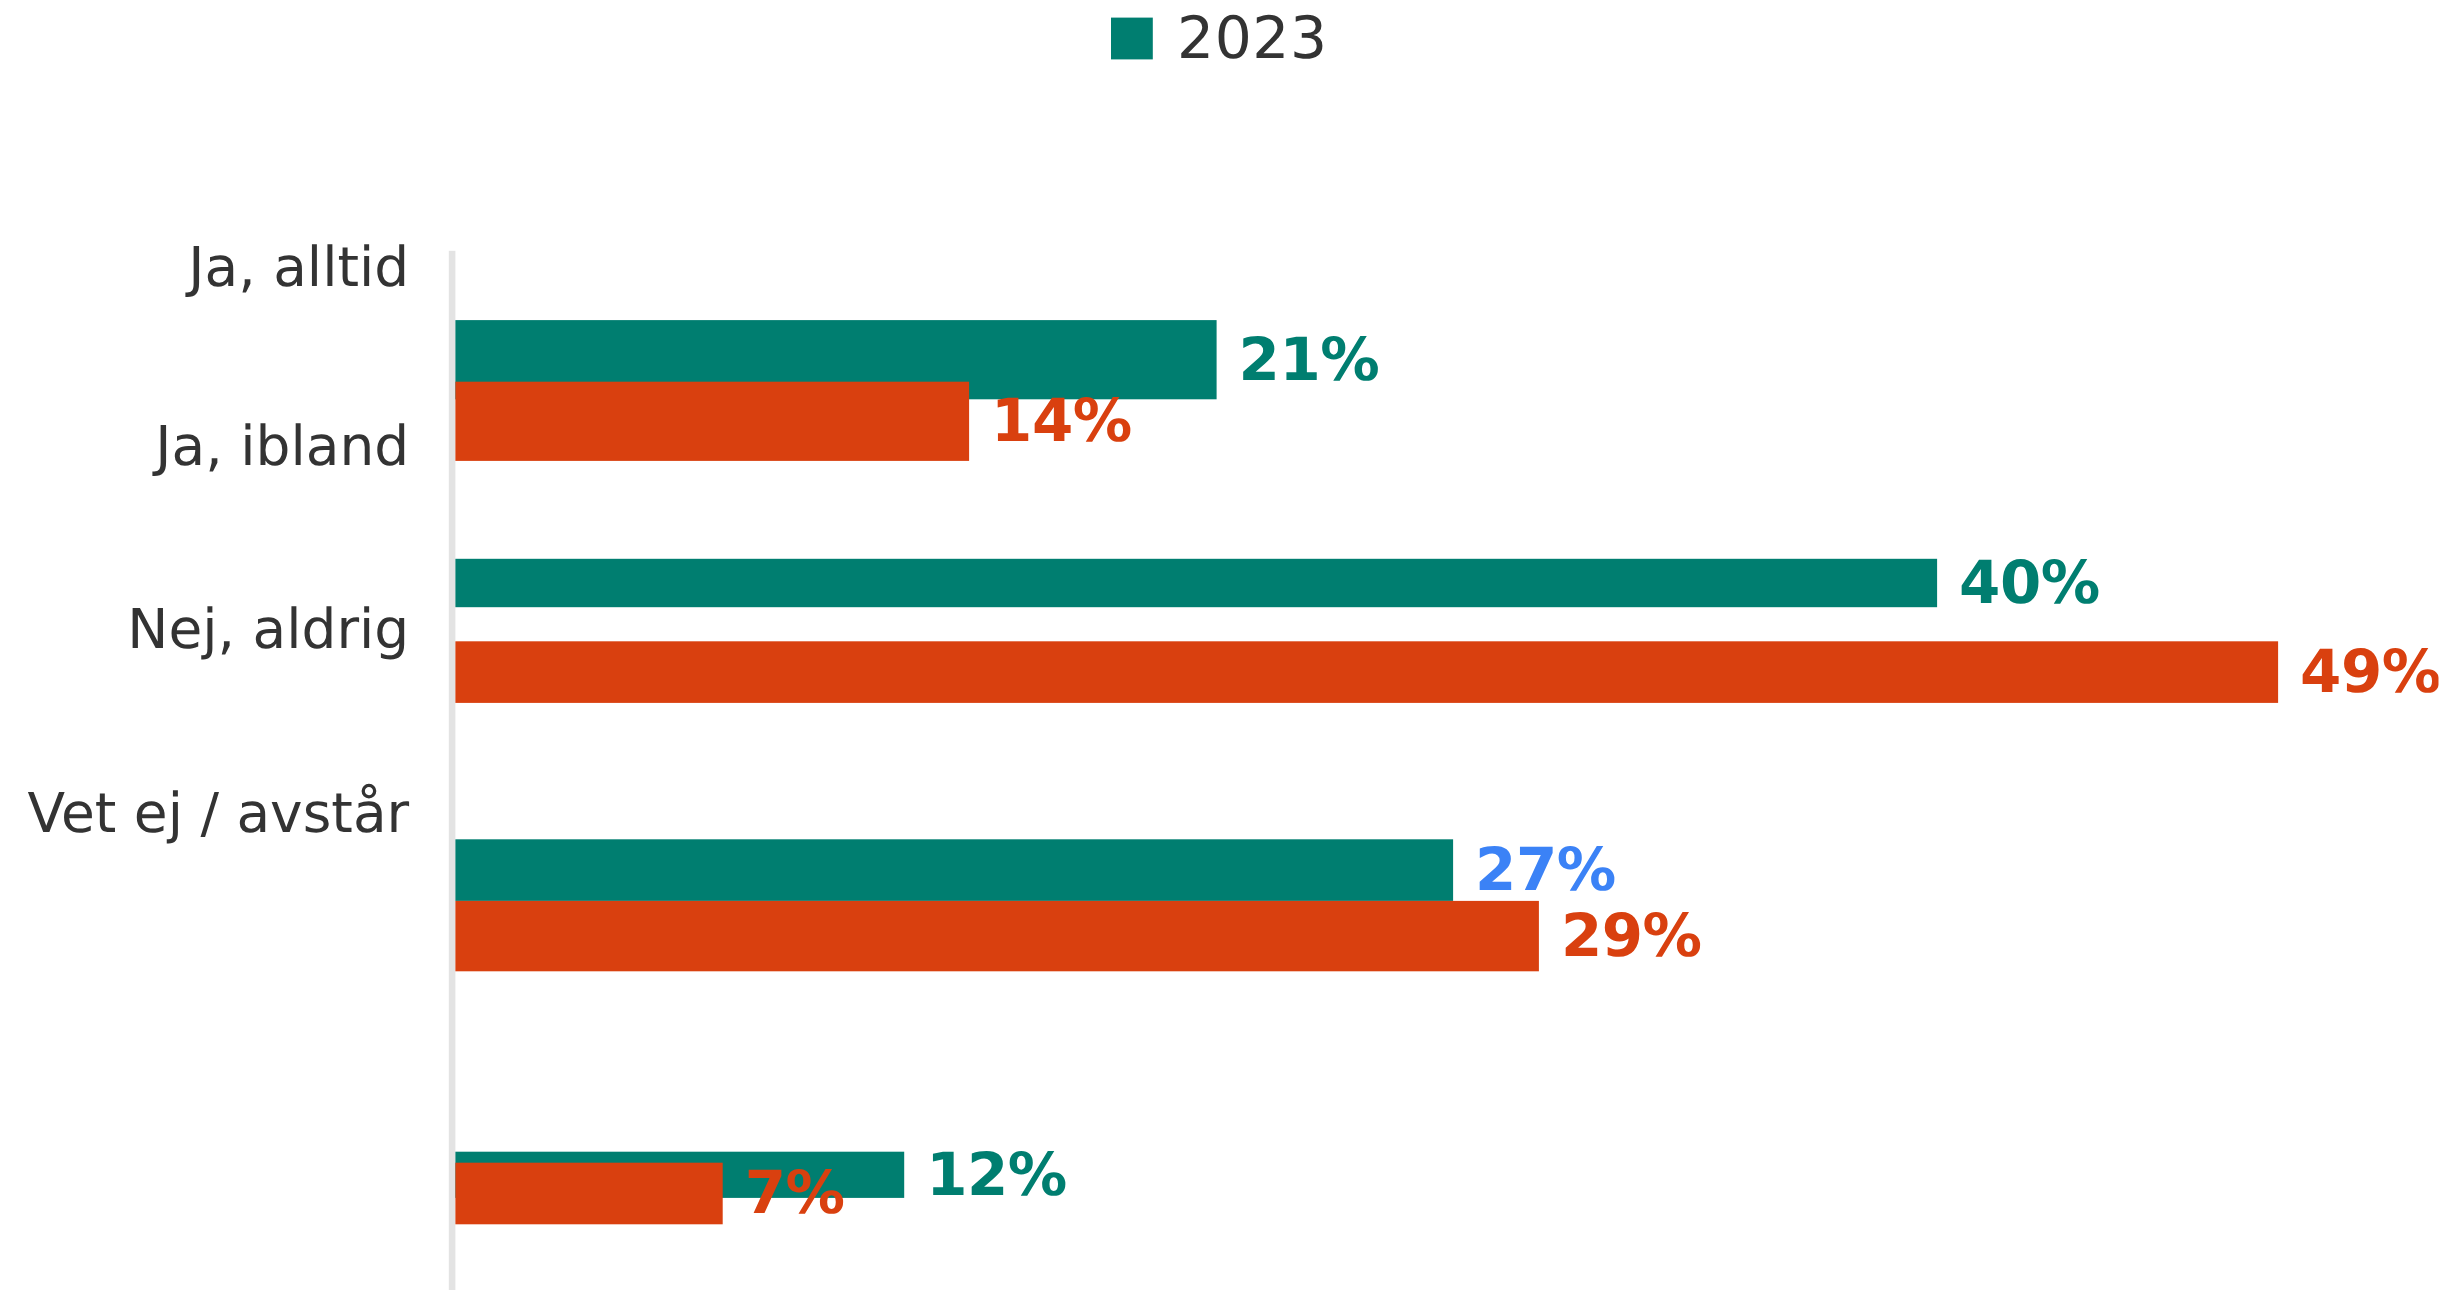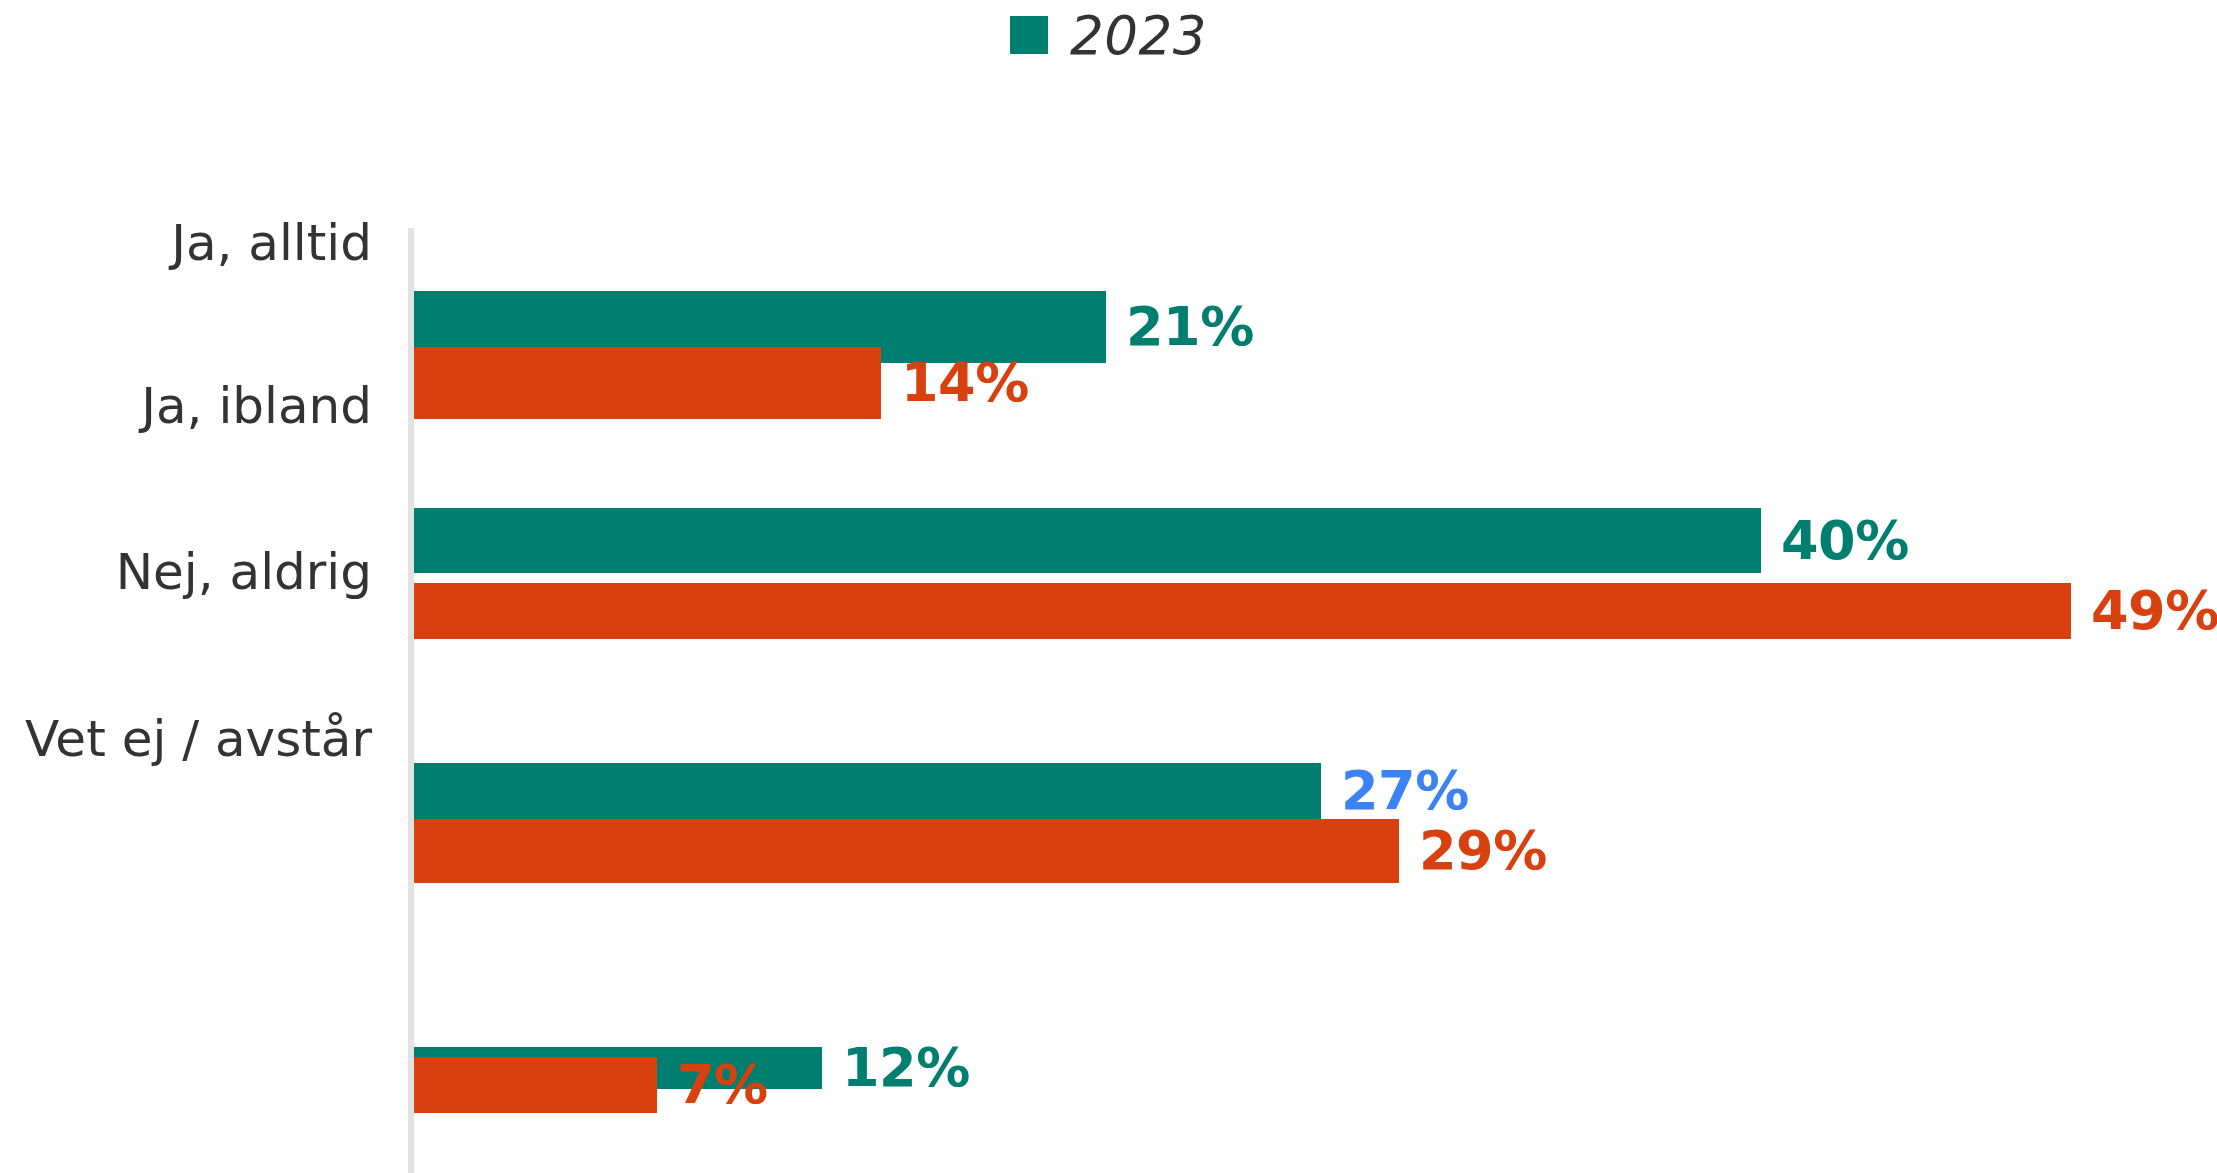--- a/index.html
+++ b/index.html
@@ -23,21 +23,20 @@
   .legend {
     position: absolute;
     left: 0;
     top: 0;
     width: 2217px;
     height: 70px;
     display: flex;
     justify-content: center;
     align-items: center;
     gap: 66px;
-    font-style: italic;
   }
   .legend-item {
     display: flex;
     align-items: center;
     gap: 22px;
   }
   .legend-swatch {
     width: 38px;
     height: 38px;
     display: block;
@@ -122,21 +121,21 @@
 
     <div class="bar-row" style="top:347px; height:72px">
       <span class="bar" style="width:467px; background:#D9400F"></span>
       <span class="bar-value" style="color:#D9400F">14%</span>
     </div>
   </div>
 
   <div class="group">
     <div class="cat-label" style="top:381px">Ja, ibland</div>
 
-    <div class="bar-row" style="top:508px; height:65px">
+    <div class="bar-row" style="top:508px; height:44px">
       <span class="bar" style="width:1347px; background:#007E70"></span>
       <span class="bar-value" style="color:#007E70">40%</span>
     </div>
 
     <div class="bar-row" style="top:583px; height:56px">
       <span class="bar" style="width:1657px; background:#D9400F"></span>
       <span class="bar-value" style="color:#D9400F">49%</span>
     </div>
   </div>
 

